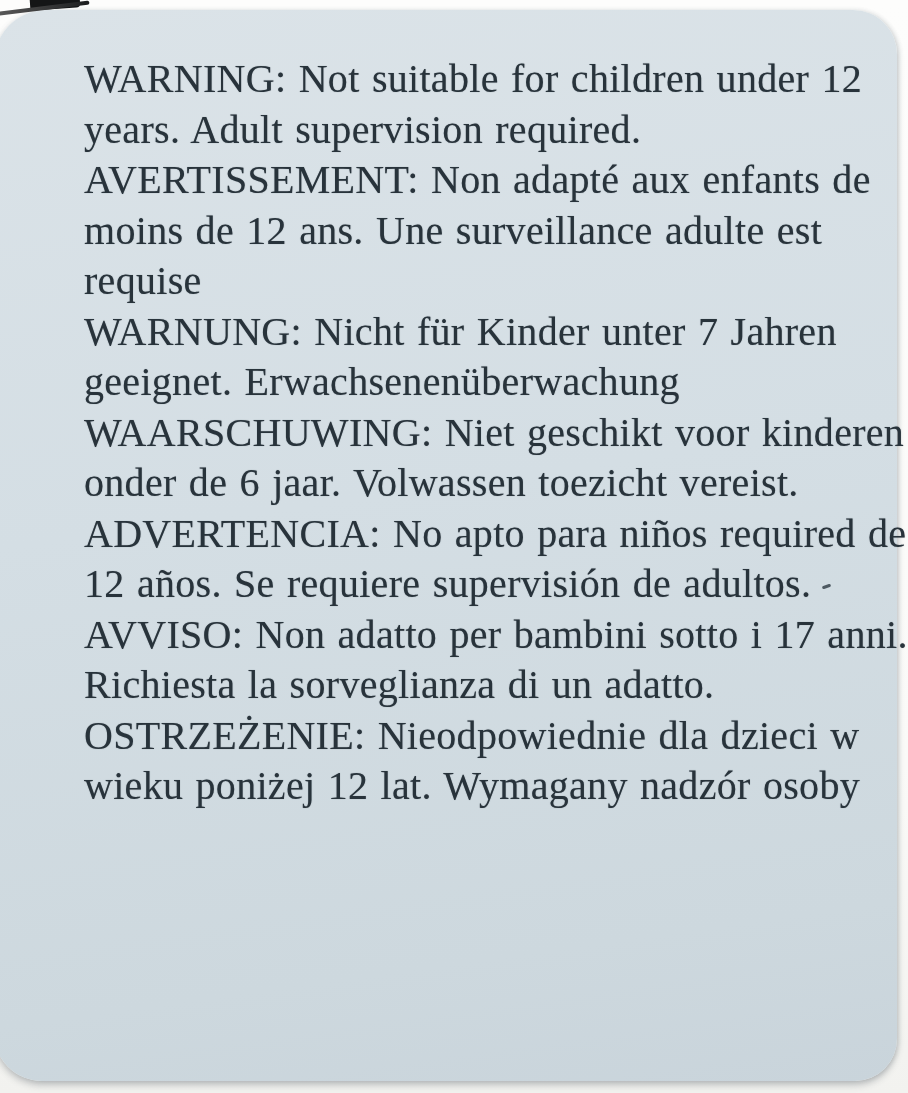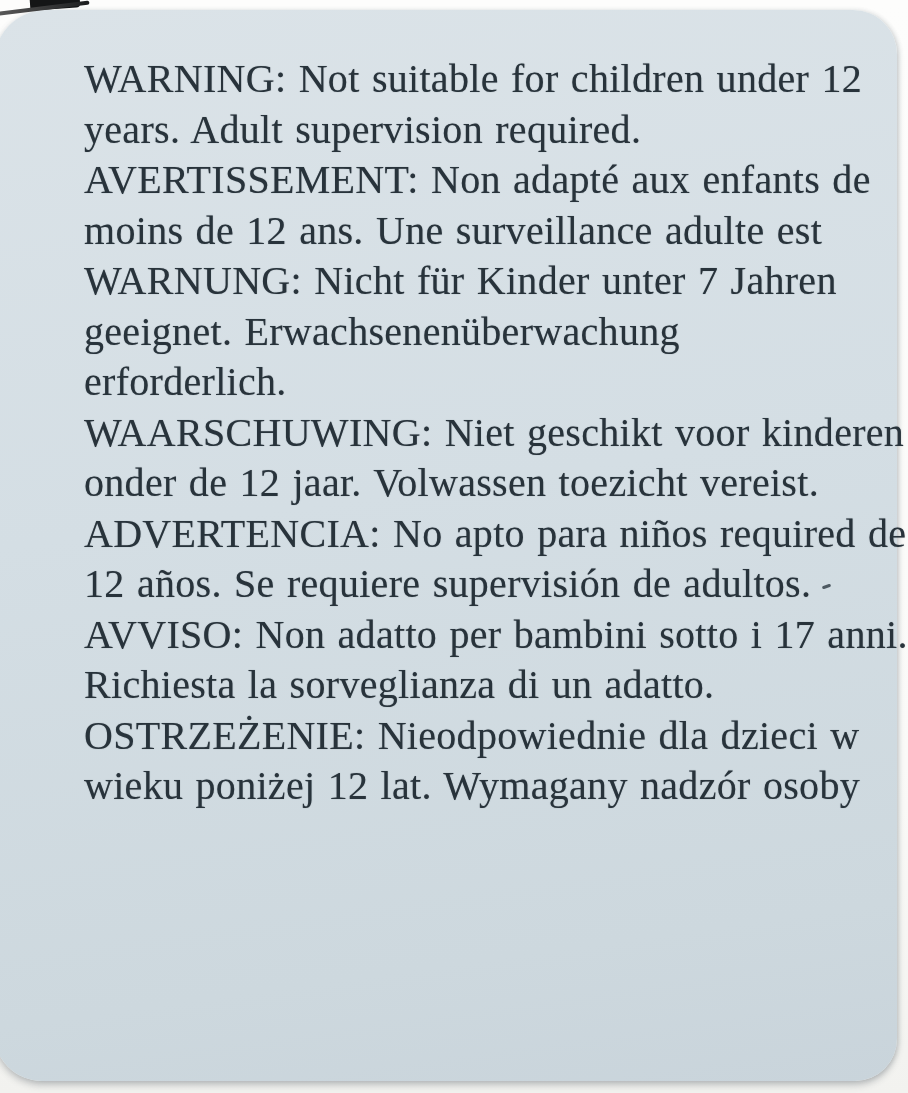--- a/index.html
+++ b/index.html
@@ -77,31 +77,31 @@
   <div class="text-block">
 
     <div class="lang-group">
       <span class="line">WARNING: Not suitable for children under 12</span>
       <span class="line">years. Adult supervision required.</span>
     </div>
 
     <div class="lang-group">
       <span class="line">AVERTISSEMENT: Non adapté aux enfants de</span>
       <span class="line">moins de 12 ans. Une surveillance adulte est</span>
+      <span class="line">requise</span>
     </div>
 
     <div class="lang-group">
       <span class="line">WARNUNG: Nicht für Kinder unter 7 Jahren</span>
       <span class="line">geeignet. Erwachsenenüberwachung</span>
-      <span class="line">erforderlich.</span>
     </div>
 
     <div class="lang-group">
       <span class="line">WAARSCHUWING: Niet geschikt voor kinderen</span>
-      <span class="line">onder de 12 jaar. Volwassen toezicht vereist.</span>
+      <span class="line">onder de 6 jaar. Volwassen toezicht vereist.</span>
     </div>
 
     <div class="lang-group">
     </div>
 
     <div class="lang-group">
       <span class="line">ADVERTENCIA: No apto para niños required de</span>
       <span class="line">12 años. Se requiere supervisión de adultos.</span>
     </div>
 

